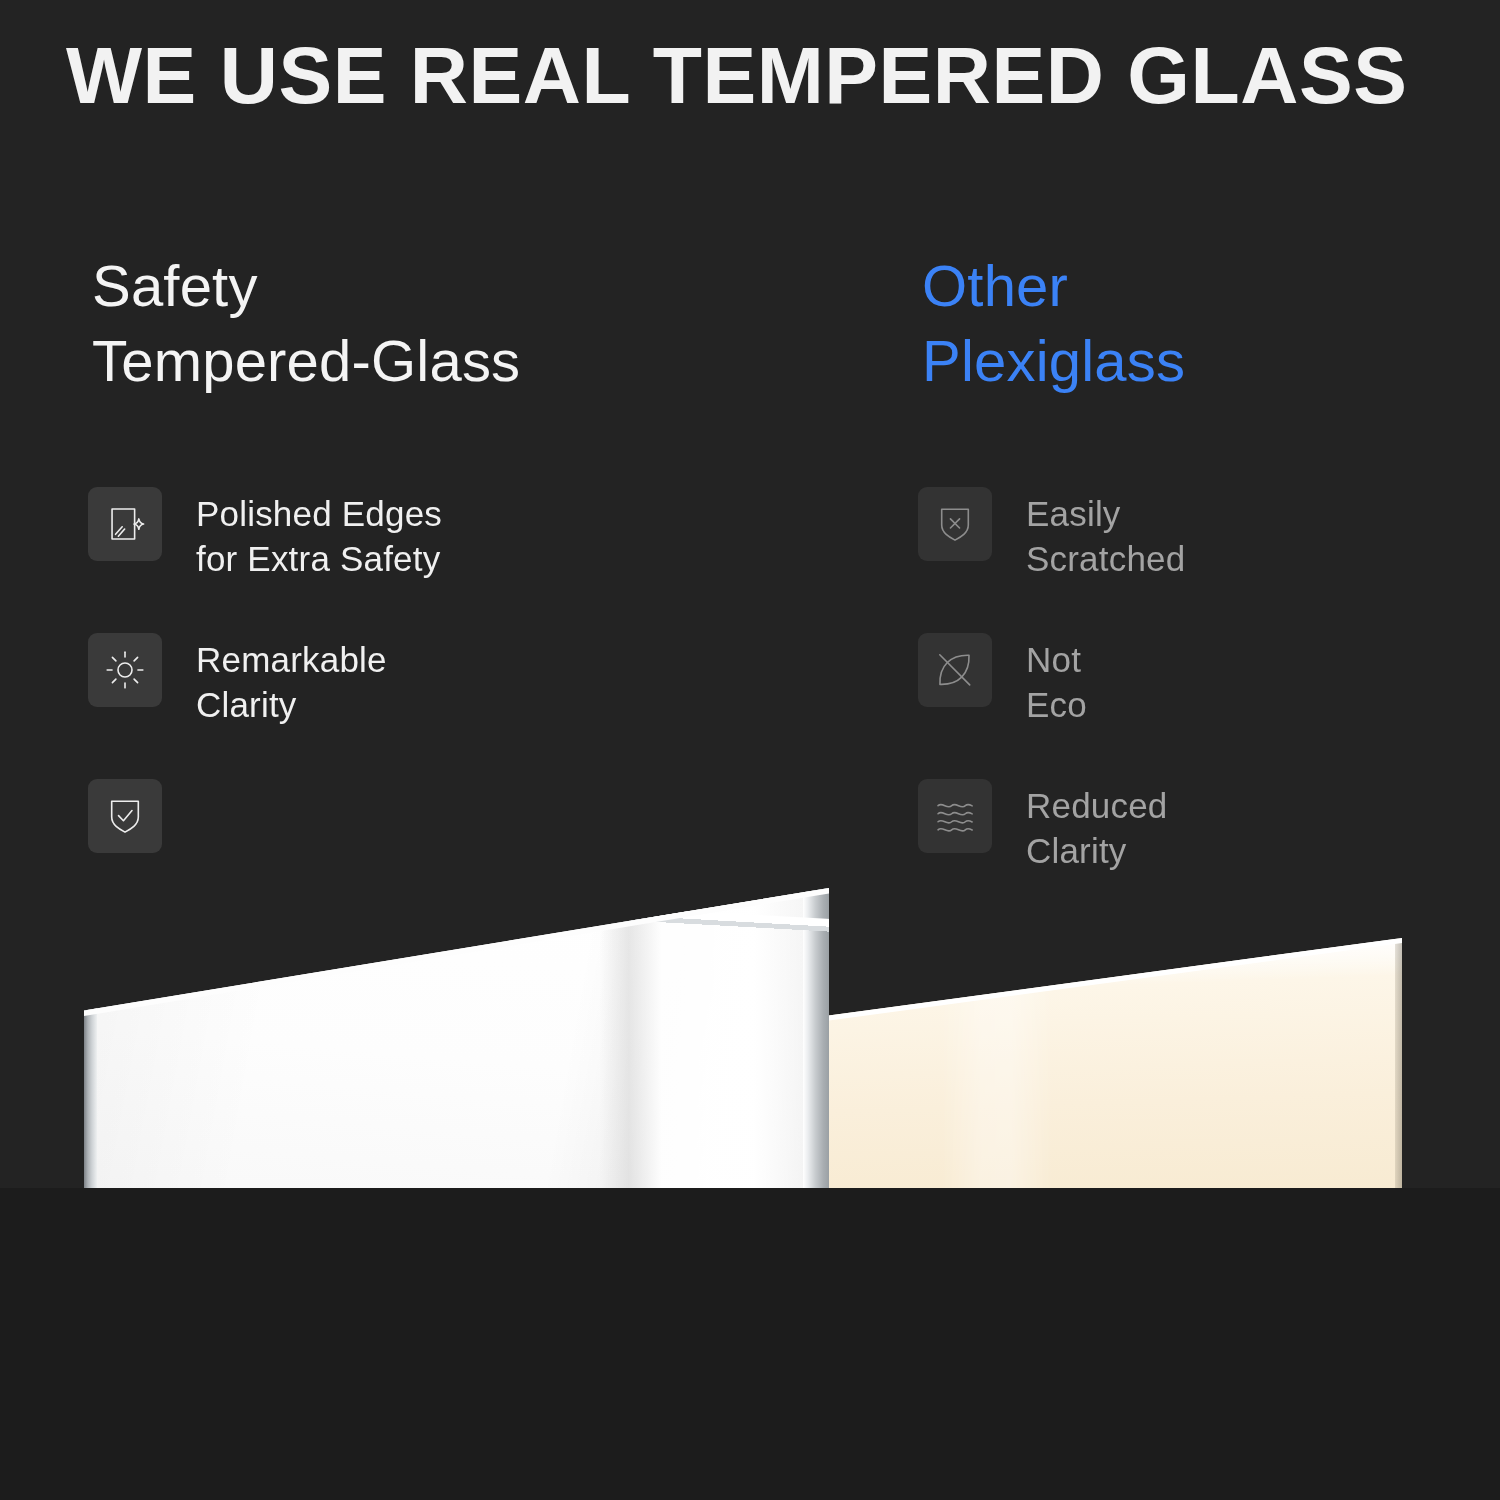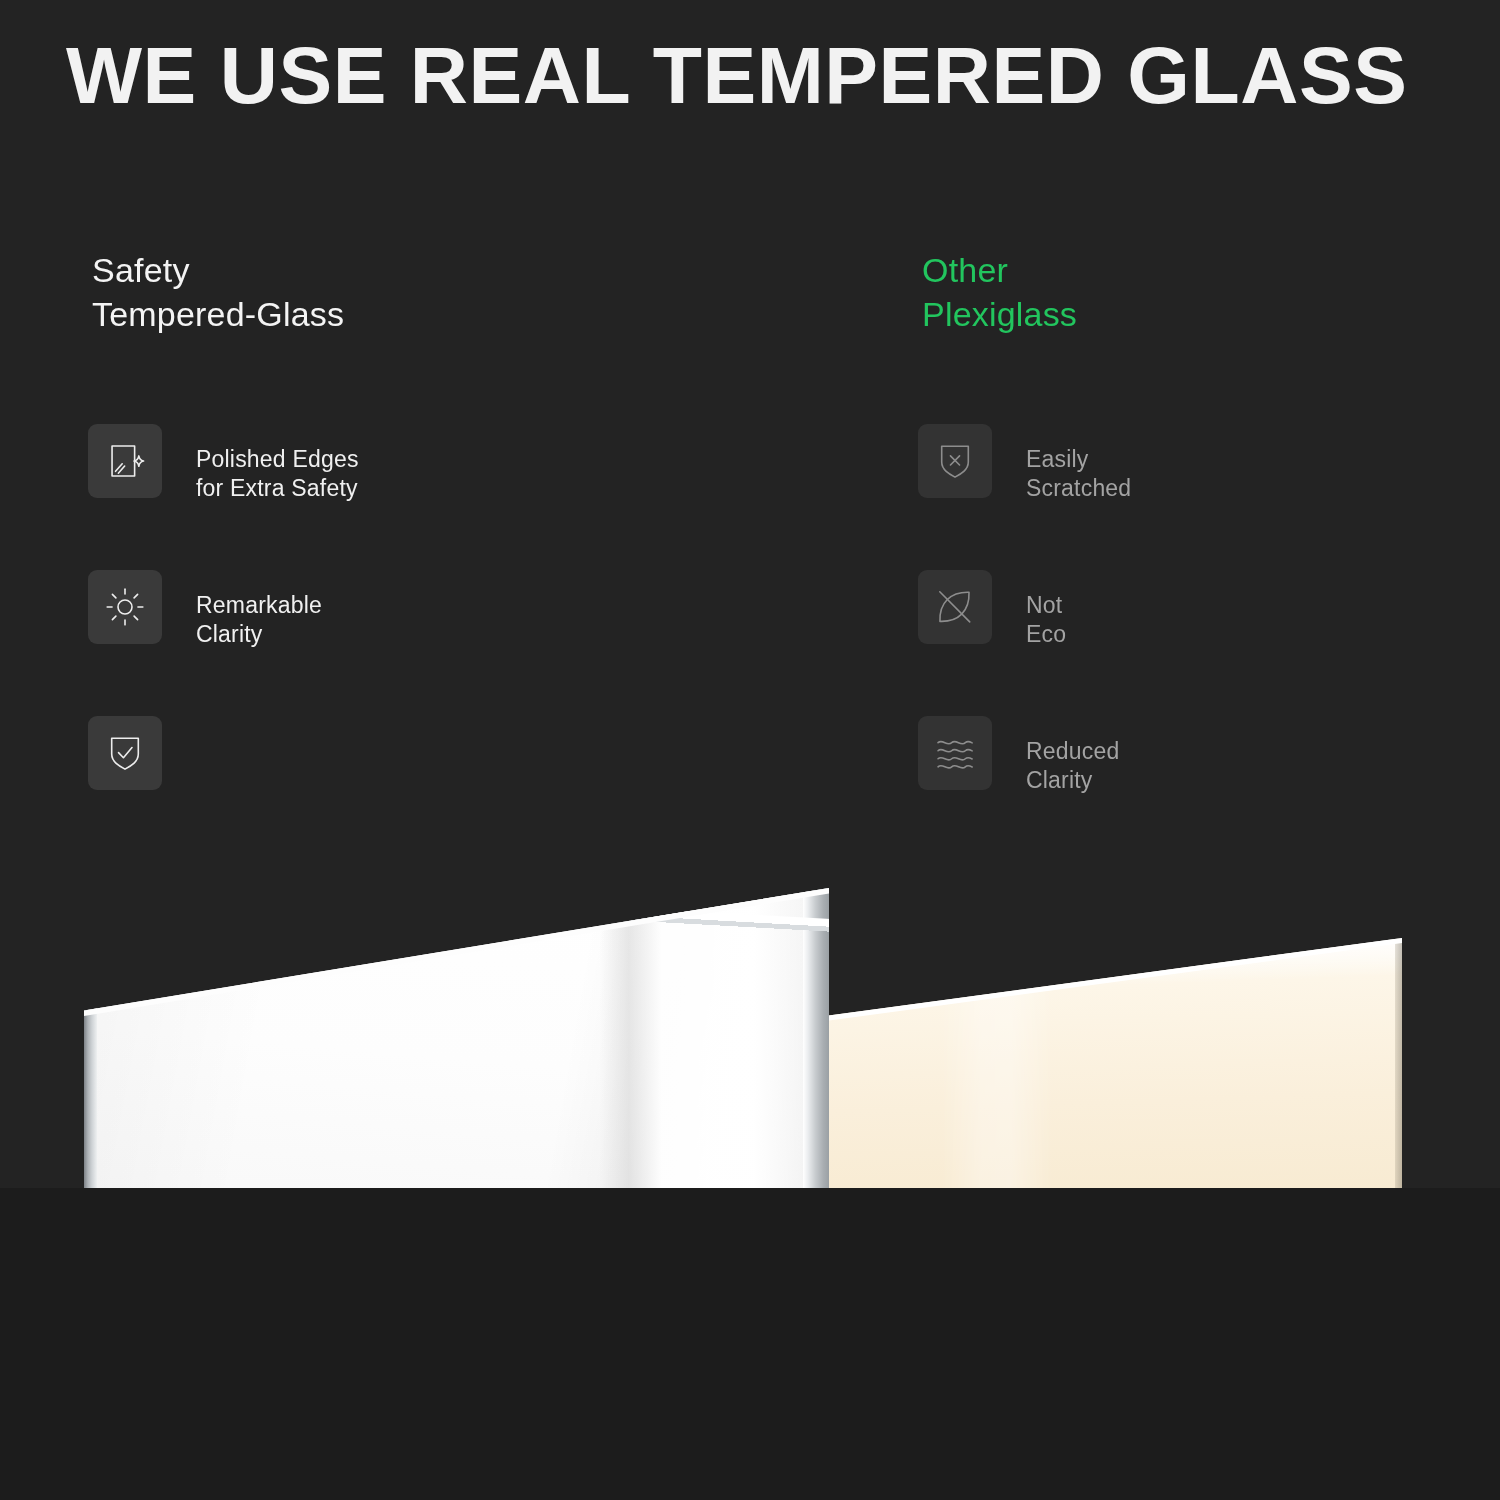--- a/index.html
+++ b/index.html
@@ -36,28 +36,28 @@
   
   .col {
     position: absolute;
     top: 248px;
   }
   .col-left  { left: 88px;  width: 780px; }
   .col-right { left: 918px; width: 560px; }
 
   .col-title {
     font-weight: 300;
-    font-size: 34px;
+    font-size: 58px;
     line-height: 1.30;
     letter-spacing: 0.2px;
     margin: 0 0 0 4px;
     white-space: pre-line;
   }
   .col-left  .col-title { color: #f4f4f4; }
-  .col-right .col-title { color: #22c55e; }
+  .col-right .col-title { color: #3b82f6; }
 
   .feature-list {
     margin-top: 76px;
   }
   .feature {
     display: flex;
     align-items: center;
     height: 98px;
     margin-bottom: 48px;
   }
@@ -83,21 +83,21 @@
     fill: none;
     stroke-width: 1.6;
     stroke-linecap: round;
     stroke-linejoin: round;
     vector-effect: non-scaling-stroke;
   }
 
   .feature-label {
     margin-left: 34px;
     font-weight: 300;
-    font-size: 23px;
+    font-size: 35px;
     line-height: 1.28;
     letter-spacing: 0.2px;
     white-space: pre-line;
     margin-top: 26px;
   }
   .col-left  .feature-label { color: #f0f0f0; }
   .col-right .feature-label { color: #a3a3a3; }
 
   
   .product-stage {

